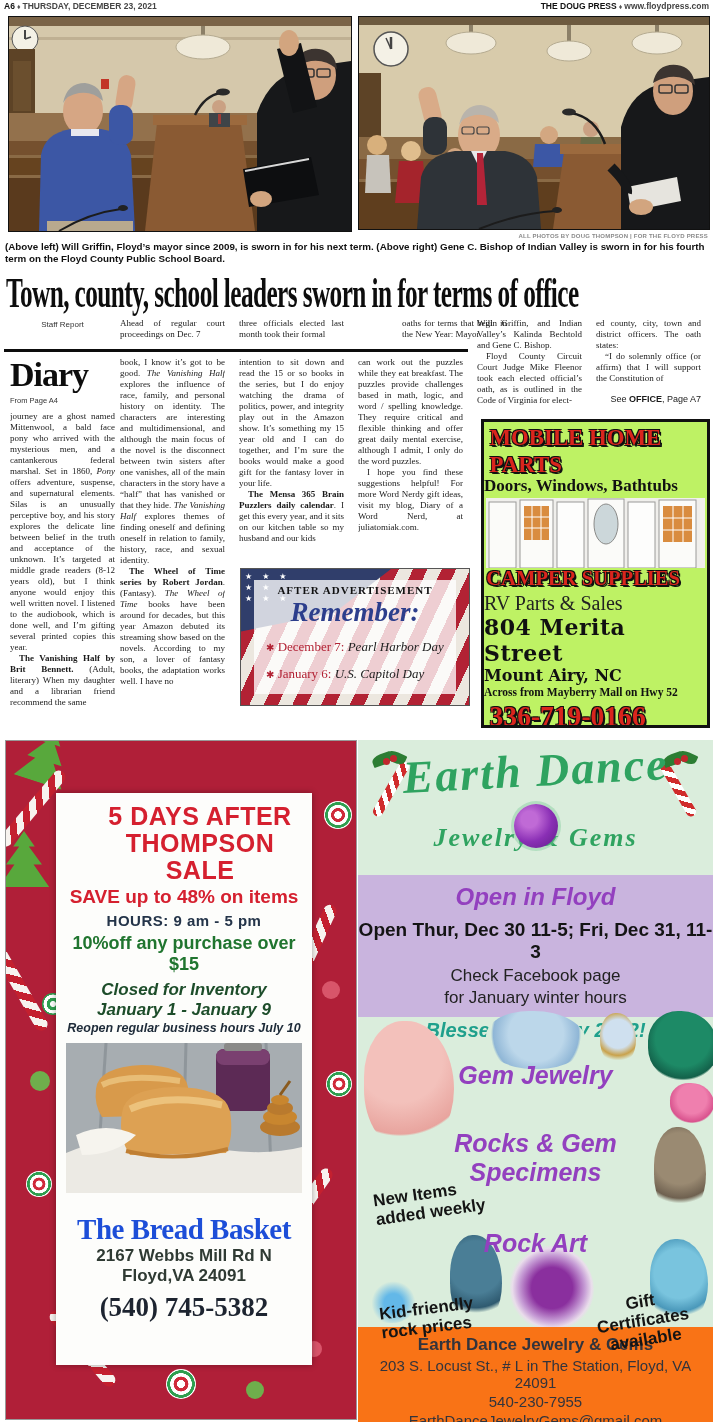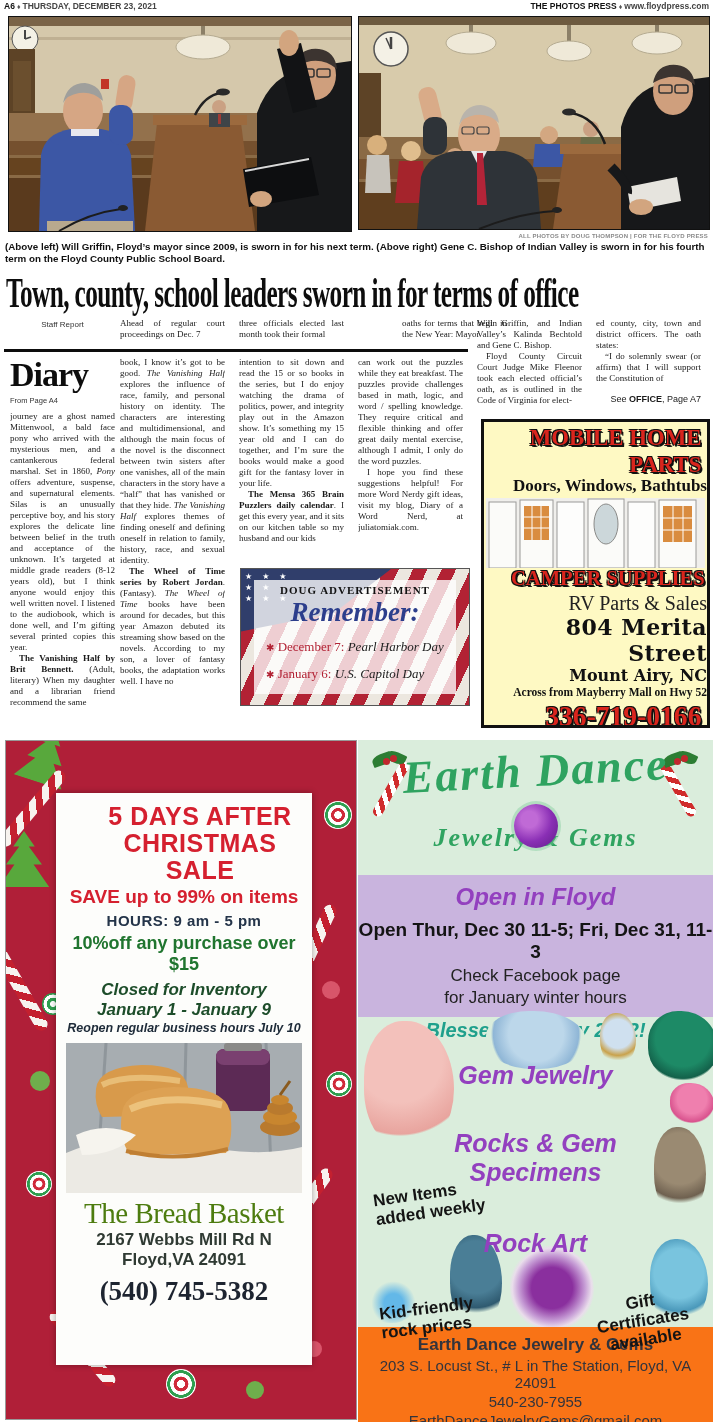--- a/index.html
+++ b/index.html
@@ -57,21 +57,21 @@
   .flag-panel { position:absolute; left:13px; top:11px; right:13px; bottom:11px;
     background:rgba(255,255,255,0.78); text-align:center; padding-top:4px; }
   .paid-label { font-family:"Liberation Serif", serif; font-weight:bold; font-size:11px; letter-spacing:1px; color:#111; }
   .remember { font-family:"Liberation Serif", serif; font-style:italic; font-weight:bold; font-size:27px; color:#2c3e8c; margin-top:1px; }
   .flag-item { text-align:left; padding-left:12px; margin-top:11px; font-size:13px; }
   .flag-star { color:#b22234; font-size:10px; }
   .flag-date { color:#b22234; font-weight:normal; font-family:"Liberation Serif", serif; }
   .flag-event { color:#222; font-style:italic; }
   
   .mobile-ad { position:absolute; left:481px; top:419px; width:229px; height:309px;
-    background:#fef9c3; border:3px solid #111; text-align:right; overflow:hidden;
+    background:#bef264; border:3px solid #111; text-align:left; overflow:hidden;
     font-family:"Liberation Serif", serif; }
   .outline-red { color:#d9251d; font-weight:bold;
     text-shadow:-1px -1px 0 #111,1px -1px 0 #111,-1px 1px 0 #111,1px 1px 0 #111, 2px 2px 0 #111; }
   .mh-title { font-size:24px; letter-spacing:0px; margin-top:2px; transform:scaleX(.95); }
   .mh-sub { font-size:17px; font-weight:bold; color:#111; margin-top:-2px; }
   .mh-doors { width:219px; height:70px; margin:2px auto 0 auto; display:block; }
   .mh-camper { font-size:21px; margin-top:-2px; transform:scaleX(.98); }
   .mh-rv { font-size:20px; color:#222; margin-top:1px; }
   .mh-street { font-size:22px; font-weight:bold; color:#111; font-family:"DejaVu Serif", serif; letter-spacing:.5px; margin-top:-1px; }
   .mh-city { font-size:16px; font-weight:bold; color:#111; font-family:"DejaVu Serif", serif; }
@@ -91,21 +91,21 @@
     background:#fdfdfb; box-shadow:0 0 6px rgba(0,0,0,.35); text-align:center; padding-top:10px;
     font-family:"Liberation Sans", sans-serif; }
   .bb-sale { color:#d5202f; font-weight:bold; font-size:25px; line-height:27px; letter-spacing:.5px;margin-left:32px; }
   .bb-save { color:#d5202f; font-weight:bold; font-size:19px; margin-top:2px; }
   .bb-hours { color:#243449; font-weight:bold; font-size:15px; margin-top:4px; letter-spacing:.5px; }
   .bb-off { color:#20752f; font-weight:bold; font-size:18px; margin-top:4px; }
   .bb-closed { color:#1d4d2a; font-weight:bold; font-style:italic; font-size:17px; margin-top:5px; line-height:20px; }
   .bb-reopen { color:#1d2a38; font-weight:bold; font-style:italic; font-size:12.5px; margin-top:1px; }
   .bb-thanks { color:#20752f; font-weight:bold; font-size:17.5px; line-height:19px; margin-top:6px; padding:0 6px; }
   .bb-photo { width:236px; height:150px; margin:8px auto 0 auto; display:block; }
-  .bb-name { color:#4d7c0f; font-weight:normal; font-size:29px; font-family:"Liberation Serif", serif; letter-spacing:-.5px; margin-top:4px; }
+  .bb-name { color:#1d4ed8; font-weight:bold; font-size:29px; font-family:"Liberation Serif", serif; letter-spacing:-.5px; margin-top:20px; }
   .bb-addr { color:#2f3a33; font-weight:bold; font-size:17px; line-height:20px; }
   .bb-phone { color:#1d2430; font-weight:bold; font-size:27px; font-family:"Liberation Serif", serif; margin-top:6px; }
   
   .earth-ad { position:absolute; left:358px; top:740px; width:355px; height:682px;
     background:#daeddc; overflow:hidden; font-family:"Liberation Sans", sans-serif; }
   .ed-logo { position:relative; height:135px; text-align:center; }
   .ed-script { font-family:"Liberation Serif", serif; font-style:italic; font-weight:bold; color:#2fa360; }
   .ed-name { font-size:46px; transform:rotate(-3deg); margin-top:4px; letter-spacing:2px; }
   .ed-sub { font-size:26px; letter-spacing:2px; margin-top:-6px; }
   .ed-gem { position:absolute; left:50%; top:60px; width:44px; height:44px; margin-left:-22px; border-radius:50%;
@@ -131,21 +131,21 @@
   .ed-fphone { font-size:15px; margin-top:2px; }
   .ed-femail { font-size:15px; margin-top:2px; }
 </style>
 </head>
 <body>
 
 <div class="page">
 
   <div class="masthead">
     <span><b>A6</b><span class="diamond">♦</span><span>THURSDAY, DECEMBER 23, 2021</span></span>
-    <span><b>THE PHOTOS PRESS</b><span class="diamond">♦</span><span>www.floydpress.com</span></span>
+    <span><b>THE DOUG PRESS</b><span class="diamond">♦</span><span>www.floydpress.com</span></span>
   </div>
 
   <div class="photo photo-left">
     <svg width="342" height="214" viewBox="0 0 342 214">
       <rect width="342" height="214" fill="#d5c8ab"></rect>
       <rect width="342" height="9" fill="#7a6347"></rect>
       <rect y="20" width="342" height="3" fill="#bfb093"></rect>
       <rect x="192" y="9" width="4" height="14" fill="#8c8068"></rect>
       <ellipse cx="194" cy="30" rx="27" ry="12" fill="#efe9d8" stroke="#b5ab91"></ellipse>
       <circle cx="16" cy="22" r="13" fill="#f4f1e6" stroke="#555"></circle>
@@ -254,21 +254,21 @@
   <div class="col c2">Ahead of regular court proceedings on Dec. 7</div>
   <div class="col c3">three officials elected last month took their formal</div>
   <div class="col c4">oaths for terms that begin in the New Year: Mayor</div>
   <div class="col c5">
       <p>Will Griffin, and Indian Valley’s Kalinda Bechtold and Gene C. Bishop.</p>
       <p class="indent">Floyd County Circuit Court Judge Mike Fleenor took each elected official’s oath, as is outlined in the Code of Virginia for elect-</p>
     </div>
   <div class="col c6">
     <div>
         <p>ed county, city, town and district officers. The oath states:</p>
-        <p class="indent">“I do solemnly swear (or affirm) that I will support the Constitution of</p>
+        <p class="indent">“I do solemnly office (or affirm) that I will support the Constitution of</p>
       </div>
     <div class="jump">See <b>OFFICE</b>, Page A7</div>
   </div>
 
   <div class="rule"></div>
 
   <div class="col d1">
     <div class="diary-title">Diary</div>
     <div class="from-page">From Page A4</div>
     <div>
@@ -285,21 +285,21 @@
       <p class="indent"><b>The Mensa 365 Brain Puzzlers daily calendar</b>. I get this every year, and it sits on our kitchen table so my husband and our kids</p>
     </div>
   <div class="col d4">
       <p>can work out the puzzles while they eat breakfast. The puzzles provide challenges based in math, logic, and word / spelling knowledge. They require critical and flexible thinking and offer great daily mental exercise, although I admit, I only do the word puzzles.</p>
       <p class="indent">I hope you find these suggestions helpful! For more Word Nerdy gift ideas, visit my blog, Diary of a Word Nerd, at juliatomiak.com.</p>
     </div>
 
   <div class="flag-ad">
     <div class="flag-canton">★ ★ ★<br>★ ★<br>★ ★ ★</div>
     <div class="flag-panel">
-      <div class="paid-label">DOUG ADVERTISEMENT</div>
+      <div class="paid-label">AFTER ADVERTISEMENT</div>
       <div class="remember">Remember:</div>
       <div class="flag-item">
         <span class="flag-star">✱</span>
         <span class="flag-date">December 7:</span>
         <span class="flag-event">Pearl Harbor Day</span>
       </div>
       <div class="flag-item">
         <span class="flag-star">✱</span>
         <span class="flag-date">January 6:</span>
         <span class="flag-event">U.S. Capitol Day</span>
@@ -352,23 +352,23 @@
     <div class="mint" style="left:320px; top:330px; width:26px; height:26px;"></div>
     <div class="mint" style="left:160px; top:628px; width:30px; height:30px;"></div>
     <div class="mint" style="left:36px; top:252px; width:22px; height:22px; background:radial-gradient(circle,#fff 18%,#2f9e4f 20% 40%,#fff 42% 60%,#2f9e4f 62% 80%,#fff 82%);"></div>
     <div class="gumdrop" style="left:24px; top:330px; width:20px; height:20px; background:#6fae4c;"></div>
     <div class="gumdrop" style="left:316px; top:240px; width:18px; height:18px; background:#d8556a;"></div>
     <div class="gumdrop" style="left:240px; top:640px; width:18px; height:18px; background:#6fae4c;"></div>
     <div class="gumdrop" style="left:300px; top:600px; width:16px; height:16px; background:#d8556a;"></div>
     <div class="bread-panel">
       <div class="bb-sale">
         <span>5 DAYS AFTER</span><br>
-        <span>CHRISTMAS SALE</span>
-      </div>
-      <div class="bb-save">SAVE up to 99% on items</div>
+        <span>THOMPSON SALE</span>
+      </div>
+      <div class="bb-save">SAVE up to 48% on items</div>
       <div class="bb-hours">HOURS: 9 am - 5 pm</div>
       <div class="bb-off">10%off any purchase over $15</div>
       <div class="bb-closed">
         <span>Closed for Inventory</span><br>
         <span>January 1 - January 9</span>
       </div>
       <div class="bb-reopen">Reopen regular business hours July 10</div>
       <svg class="bb-photo" viewBox="0 0 236 150">
         <rect width="236" height="150" fill="#a7adb1"></rect>
         <line x1="40" y1="0" x2="30" y2="150" stroke="#8f969b" stroke-width="3"></line>

